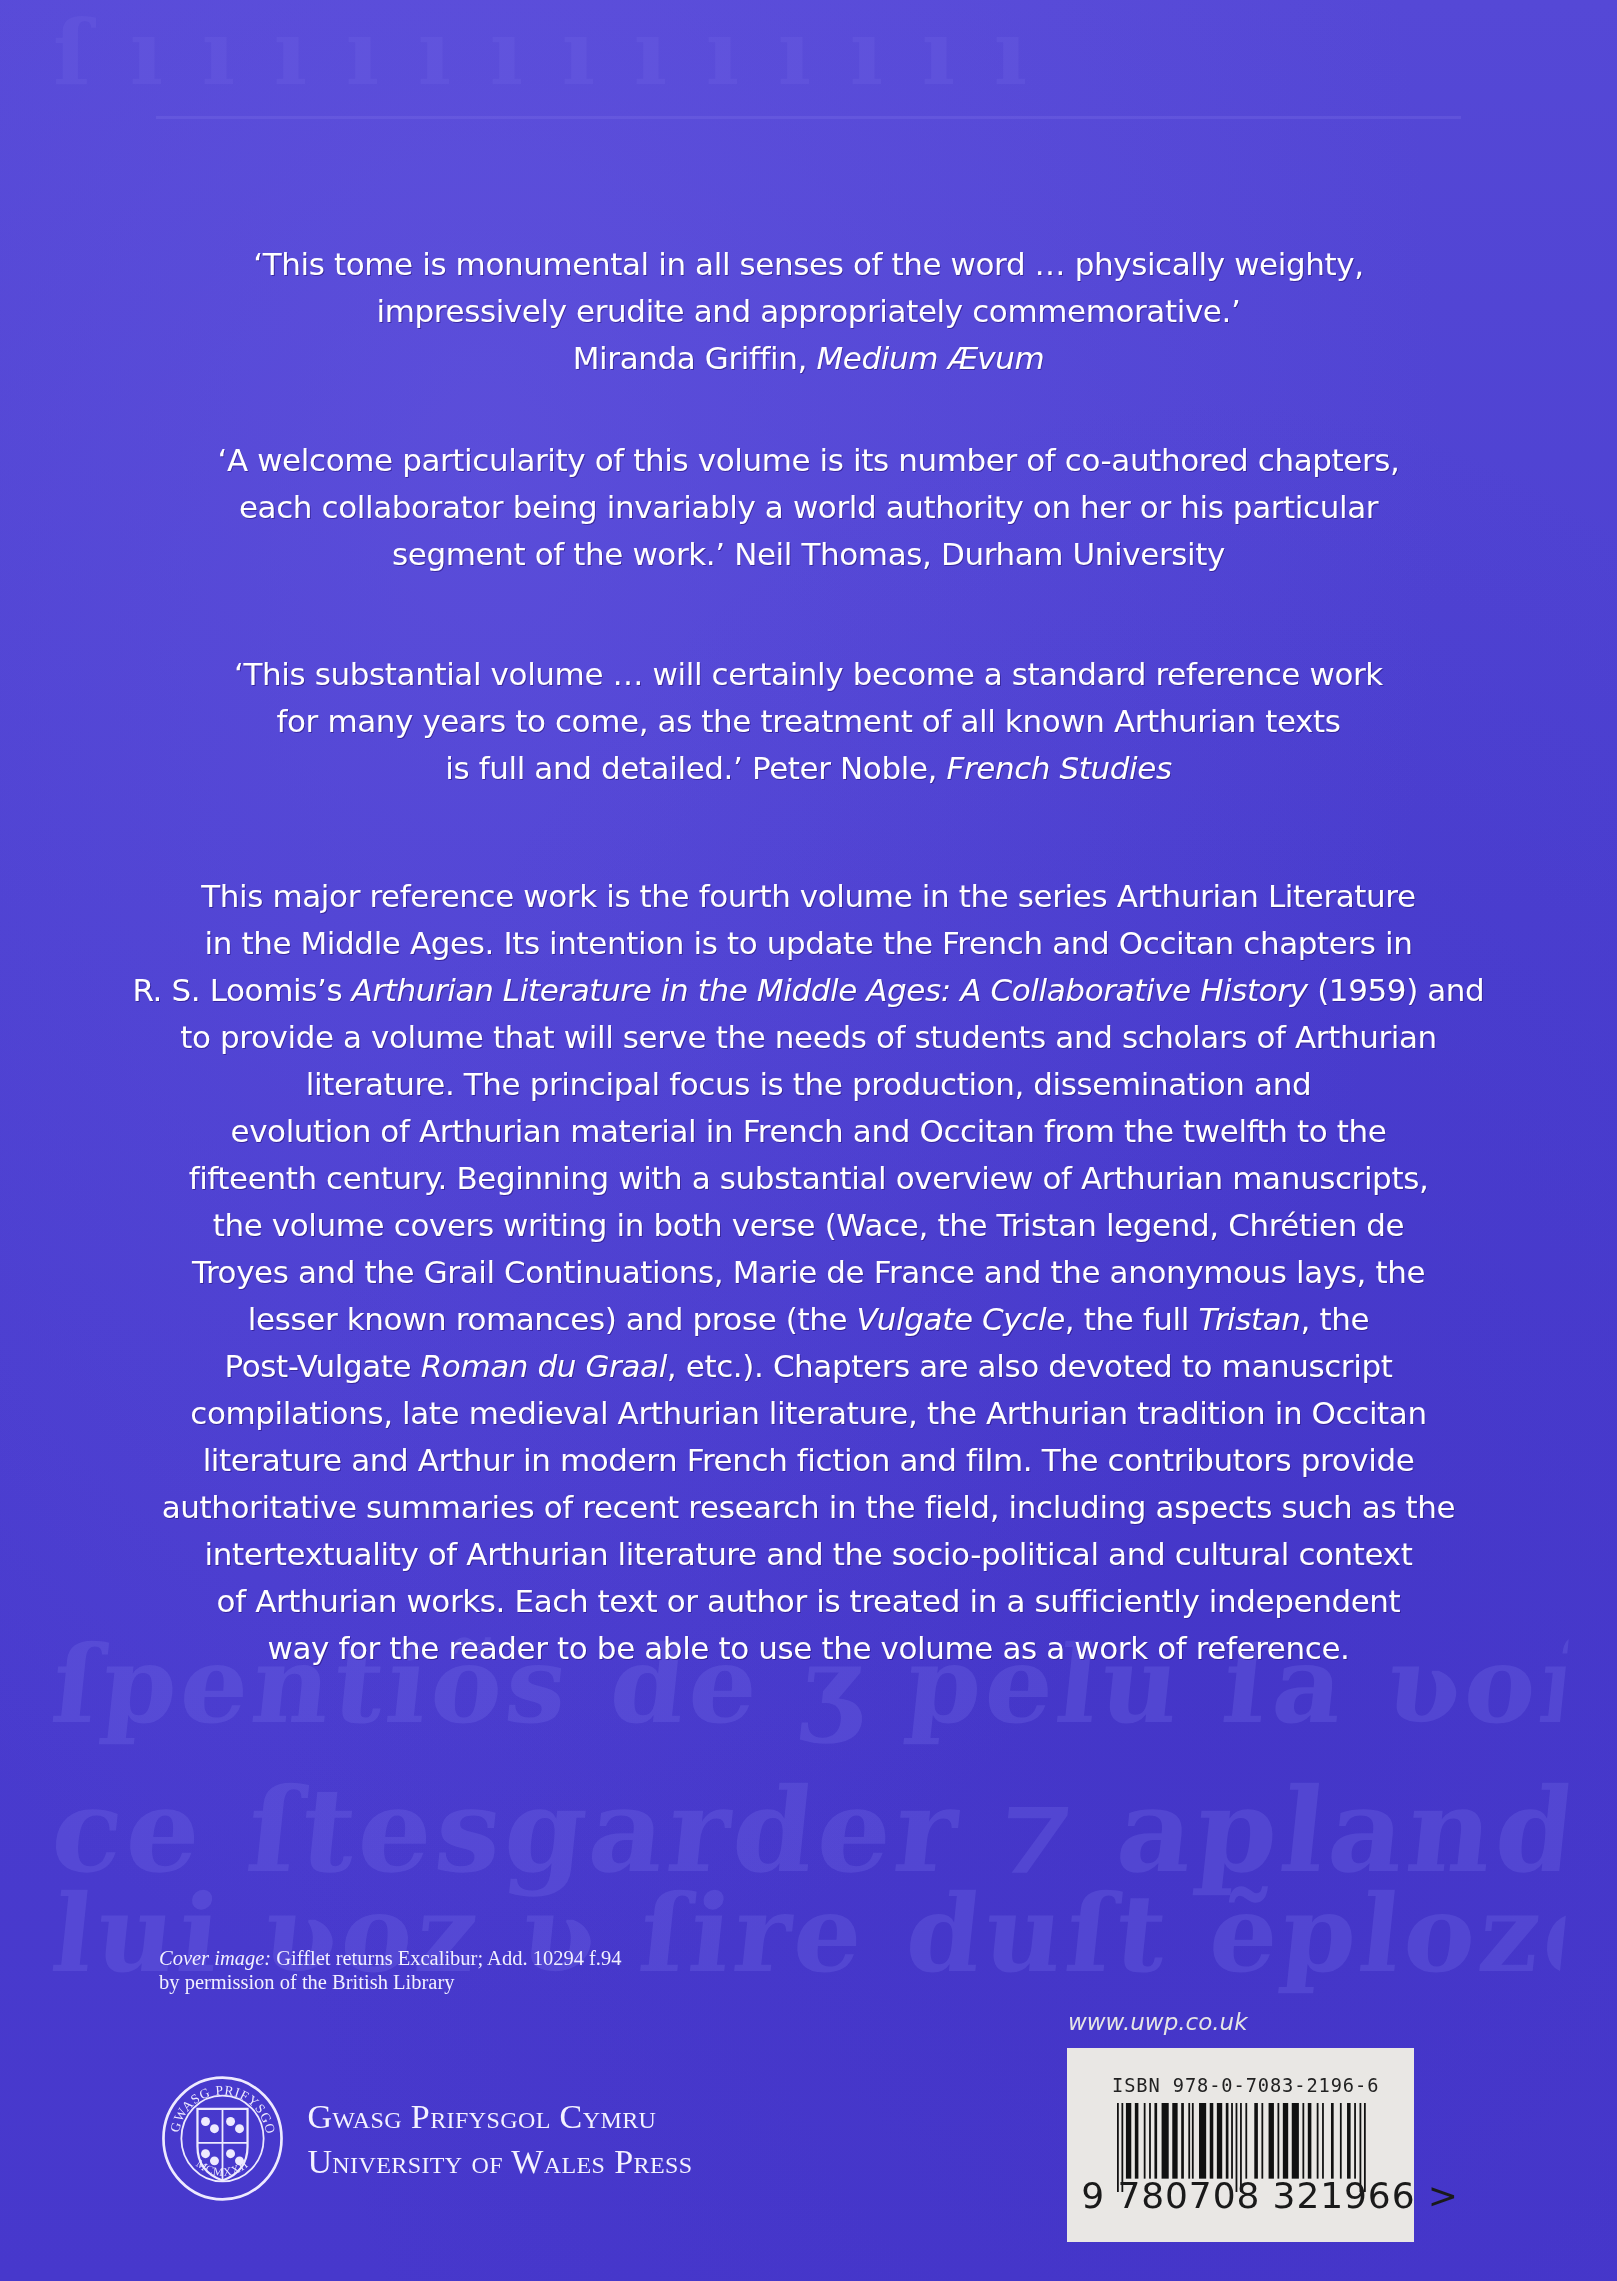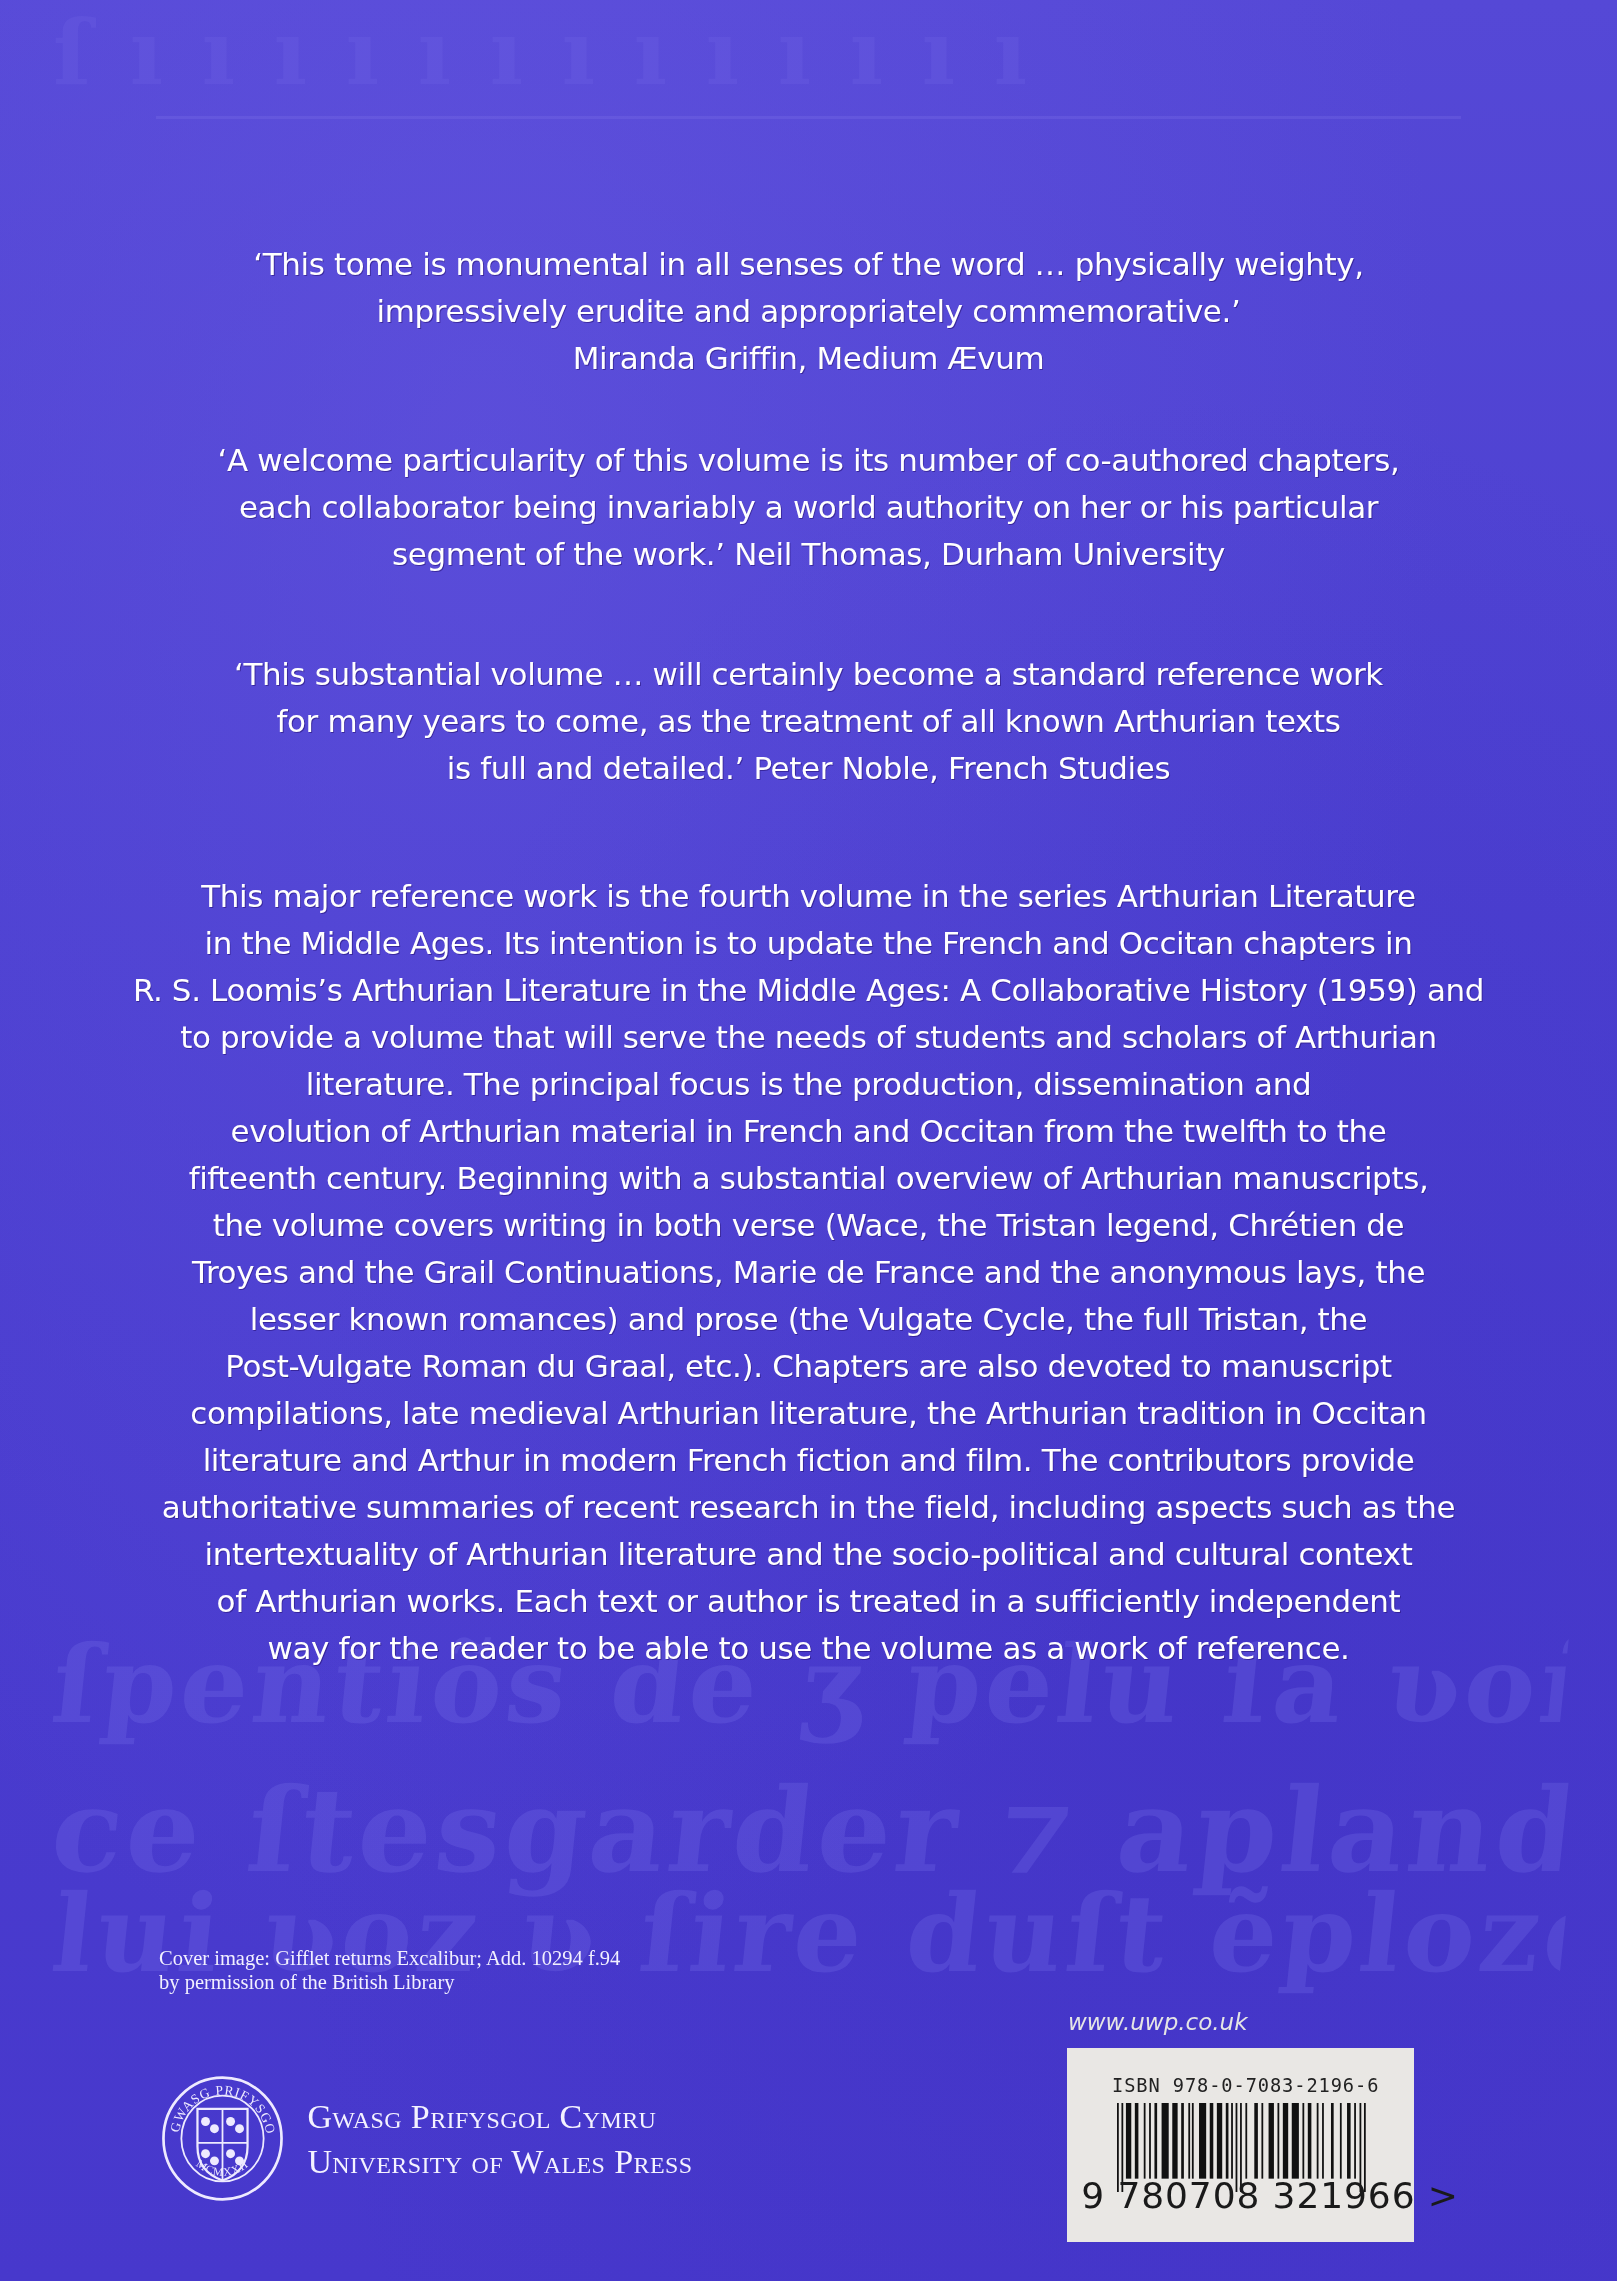--- a/index.html
+++ b/index.html
@@ -38,21 +38,21 @@
       position: absolute; left: 0; right: 0;
       text-align: center;
       font-size: 31px; line-height: 47px;
       letter-spacing: -0.4px;
       text-shadow: 0.9px 0.9px 0 rgba(40,20,120,0.6);
     }
     .quote .line { display: block; }
     .q1 { top: 241px; }
     .q2 { top: 437px; }
     .q3 { top: 651px; }
-    .it { }
+    .it { font-style: italic; }
 
     .blurb {
       position: absolute; left: 0; right: 0; top: 873px;
       text-align: center;
       font-size: 31px; line-height: 47px;
       letter-spacing: -0.4px;
       text-shadow: 0.9px 0.9px 0 rgba(40,20,120,0.6);
     }
     .blurb .line { display: block; }
 

